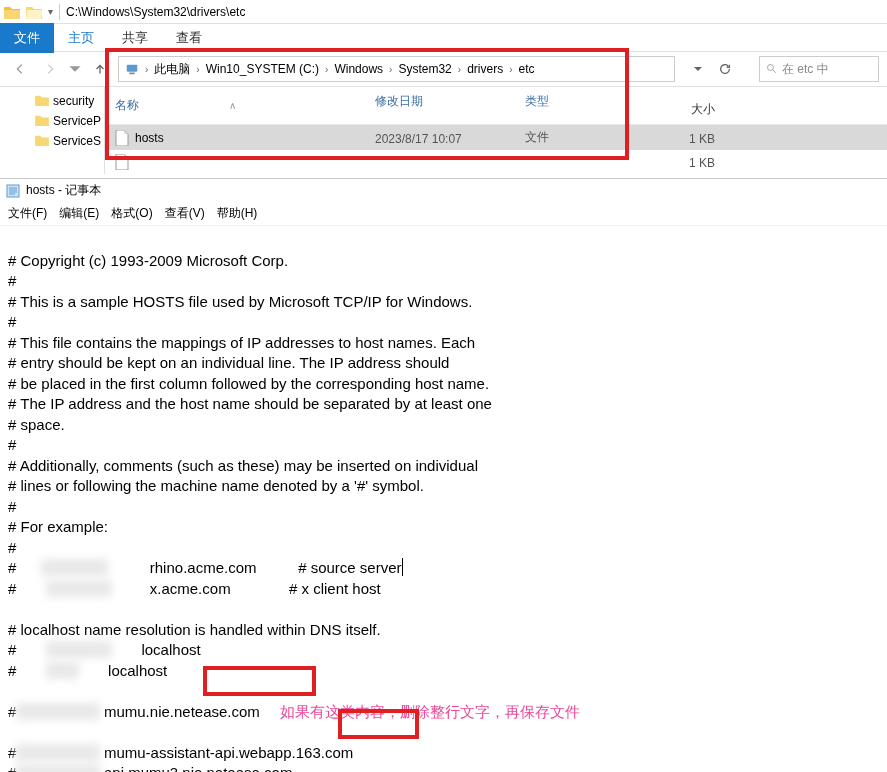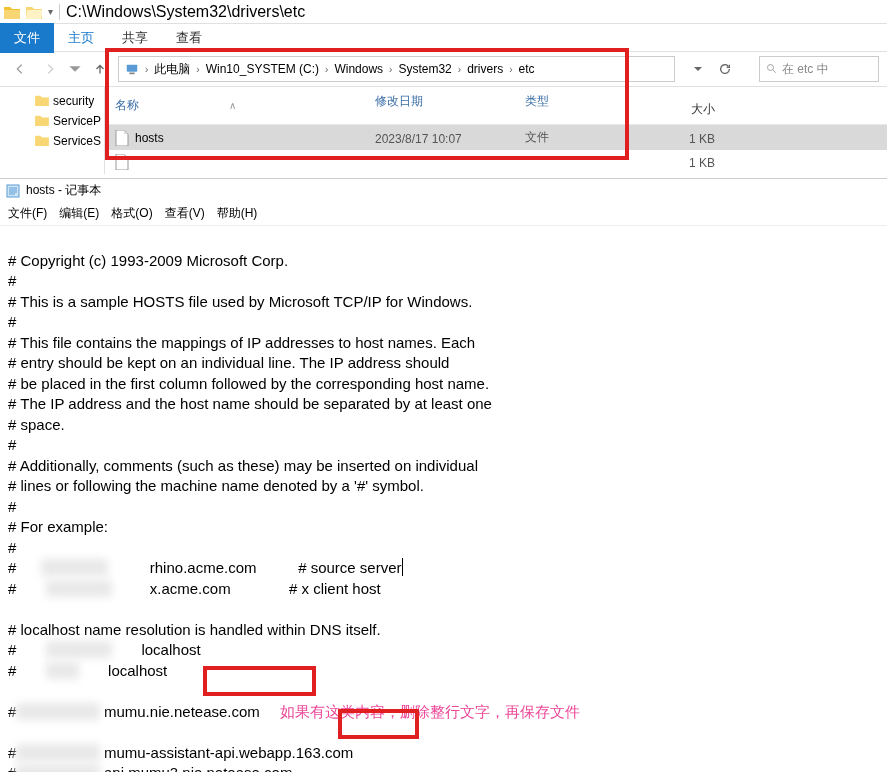--- a/index.html
+++ b/index.html
@@ -2,21 +2,21 @@
 <html><head>
 <meta charset="utf-8">
 <style>
   * { box-sizing: border-box; margin: 0; padding: 0; }
   body { font-family: "Microsoft YaHei", "Segoe UI", Tahoma, sans-serif; font-size: 12px; color: #000; background: #fff; width: 887px; }
   
   
   .explorer-titlebar { display: flex; align-items: center; background: #fff; padding: 2px 4px; border-bottom: 1px solid #e0e0e0; height: 24px; }
   .explorer-titlebar .folder-icon-sm { width: 16px; height: 14px; margin-right: 6px; }
   .explorer-titlebar .divider { width: 1px; height: 16px; background: #ccc; margin: 0 6px; }
-  .explorer-titlebar .path-text { font-size: 16px; text-align: right; }
+  .explorer-titlebar .path-text { font-size: 12px; text-align: right; }
   
   .ribbon-tabs { display: flex; align-items: center; background: #fff; height: 28px; border-bottom: 1px solid #e0e0e0; }
   .ribbon-tab { padding: 6px 14px; font-size: 13px; }
   .ribbon-tab.file { background: #1979ca; color: #fff; }
   .ribbon-tab.home { color: #1979ca; }
   .ribbon-tab.other { color: #333; }
   
   .nav-bar { display: flex; align-items: center; padding: 4px 8px; gap: 6px; position: relative; }
   .nav-btn { width: 24px; height: 24px; display: flex; align-items: center; justify-content: center; color: #666; }
   .nav-btn svg { width: 14px; height: 14px; }

